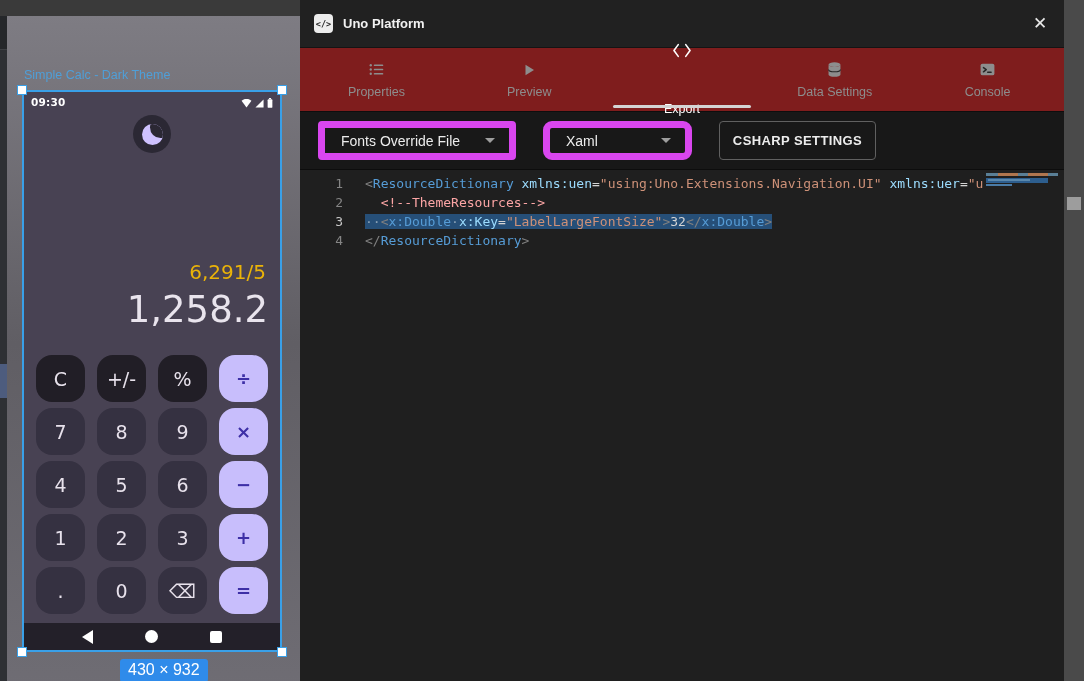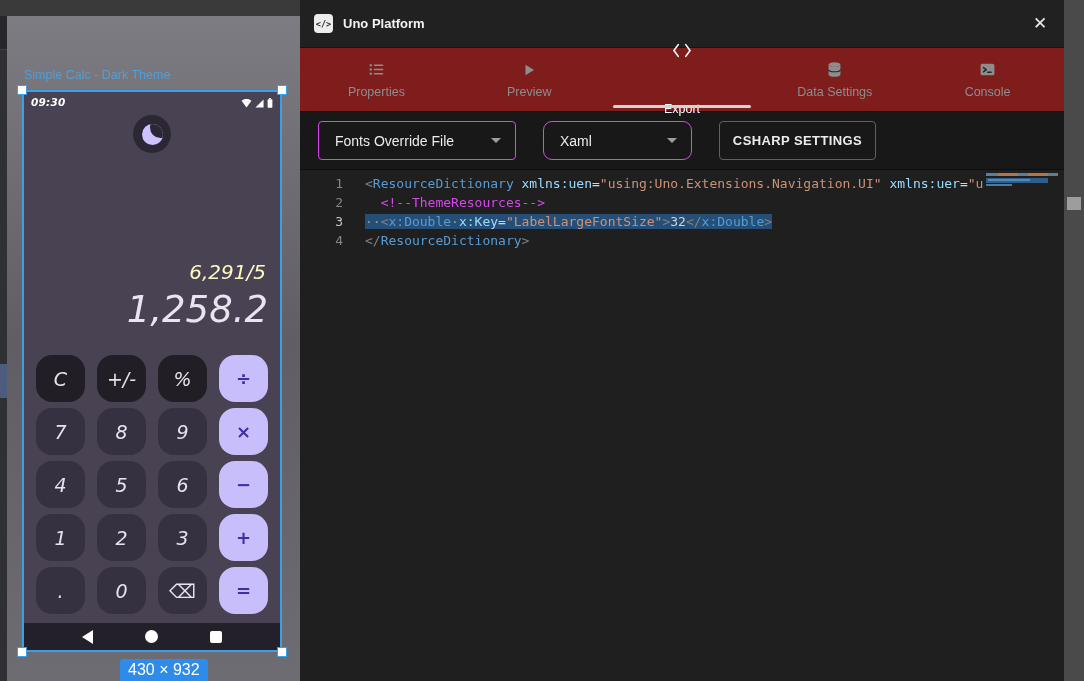--- a/index.html
+++ b/index.html
@@ -8,35 +8,35 @@
 
   
   .canvas{position:absolute;left:0;top:16px;width:300px;height:681px;
           background:linear-gradient(180deg,#7e7c83 0%,#605e64 48%,#6f6d74 100%);}
   .left-strip{position:absolute;left:0;top:0;width:7px;height:681px;background:#2e3034;}
   .left-strip-top{position:absolute;left:0;top:0;width:7px;height:33px;background:#25272a;border-bottom:1px solid #3e4044;}
   .left-thumb{position:absolute;left:0;top:348px;width:7px;height:34px;background:#4d5c7e;}
   .artboard-label{position:absolute;left:24px;top:52px;font-size:12.5px;color:#4f9fd8;cursor:default;}
 
   .phone{position:absolute;left:22px;top:74px;width:260px;height:562px;border:2px solid #39a0e8;
-         background:#484253;box-sizing:border-box;font-family:"DejaVu Sans",sans-serif;font-style:italic;}
+         background:#484253;box-sizing:border-box;font-family:"DejaVu Sans",sans-serif;}
   .handle{position:absolute;width:10px;height:10px;background:#fff;border:1px solid #39a0e8;box-sizing:border-box;z-index:5;}
   .h-tl{left:-7px;top:-7px}.h-tr{right:-7px;top:-7px}.h-bl{left:-7px;bottom:-7px}.h-br{right:-7px;bottom:-7px}
 
   .statusbar{position:absolute;left:0;top:0;right:0;height:17px;display:flex;justify-content:space-between;
              align-items:center;padding:3px 7px 0 7px;box-sizing:border-box;}
   .status-time{color:#fff;font-size:10.5px;font-weight:bold;letter-spacing:.2px;}
   .status-icons{display:flex;gap:3px;align-items:flex-end;}
 
   .moon-btn{position:absolute;left:50%;top:23px;margin-left:-19px;width:38px;height:38px;border-radius:50%;
             background:#2b2834;display:flex;align-items:center;justify-content:center;cursor:pointer;}
   .moon{width:21px;height:21px;border-radius:50%;background:#cfc2ff;position:relative;overflow:hidden;}
   .moon-bite{position:absolute;width:21px;height:21px;border-radius:50%;background:#2b2834;left:8px;top:-7px;}
 
-  .calc-expression{position:absolute;right:14px;top:168px;font-size:20px;color:#fef9c3;}
+  .calc-expression{position:absolute;right:14px;top:168px;font-size:20px;color:#eab308;}
   .calc-result{position:absolute;right:12px;top:196px;font-size:37px;color:#e9e4ed;}
 
   .keypad{position:absolute;left:12px;top:263px;width:232px;display:grid;
           grid-template-columns:repeat(4,1fr);gap:6px 12px;}
   .key{height:47px;border-radius:16px;display:flex;align-items:center;justify-content:center;
        font-size:19px;cursor:pointer;user-select:none;}
   .key.func{background:#211e26;color:#e8e2ec;}
   .key.num{background:#353141;color:#e8e2ec;}
   .key.op{background:#c8befc;color:#3d2fa6;font-weight:bold;font-size:18px;}
 
@@ -63,38 +63,38 @@
 
   .tabs{height:63px;background:#7f1d1d;border-bottom:1px solid #0e0e0e;display:flex;}
   .tab{flex:1;display:flex;flex-direction:column;align-items:center;justify-content:center;gap:6px;
        color:#8d8d8d;font-size:12.5px;position:relative;cursor:pointer;}
   .tab.active{color:#ffffff;gap:44px;}
   .tab-icon{height:18px;display:flex;align-items:center;justify-content:center;}
   .tab-underline{position:absolute;bottom:3px;left:5%;width:90%;height:3px;background:#d4d4d4;border-radius:2px;}
 
   .toolbar{height:57px;background:#181818;border-bottom:1px solid #0d0d0d;display:flex;
            align-items:center;padding-left:18px;gap:27px;}
-  .select{height:39px;border:1px solid #d946ef;border-radius:4px;display:flex;align-items:center;
+  .select{height:39px;border:7px solid #d946ef;border-radius:4px;display:flex;align-items:center;
           justify-content:space-between;padding:0 14px 0 16px;color:#ececec;font-size:14px;
           cursor:pointer;box-sizing:border-box;}
   .select.file{width:198px;}
   .select.lang{width:149px;border-radius:9px;}
   .caret{width:0;height:0;border-left:5px solid transparent;border-right:5px solid transparent;
          border-top:5px solid #9e9e9e;}
   .btn-csharp{height:39px;width:157px;border:1px solid #606060;border-radius:4px;color:#ececec;
               font-size:13px;font-weight:bold;letter-spacing:.4px;display:flex;align-items:center;
               justify-content:center;cursor:pointer;box-sizing:border-box;}
 
   .editor{position:relative;height:510px;background:#1f1f1f;font-family:"DejaVu Sans Mono",monospace;
           font-size:13px;line-height:19px;padding-top:4px;overflow:hidden;display:flex;box-sizing:border-box;}
   .gutter{width:65px;flex:none;text-align:right;color:#858585;padding-right:22px;box-sizing:border-box;}
   .ln-num.active{color:#c8c8c8;}
   .code{flex:1;white-space:pre;color:#d4d4d4;overflow:hidden;}
   .tk-b{color:#808080}.tk-t{color:#569cd6}.tk-a{color:#9cdcfe}.tk-o{color:#d4d4d4}
-  .tk-s{color:#ce9178}.tk-c{color:#d946ef}.tk-v{color:#d4d4d4}.tk-w{color:#89a0b5}.tk-p{color:#d4d4d4}
+  .tk-s{color:#ce9178}.tk-c{color:#fca5a5}.tk-v{color:#d4d4d4}.tk-w{color:#89a0b5}.tk-p{color:#d4d4d4}
   .sel{background:#264f78;border-left:3px solid #6e9bc6;margin-left:-3px;}
 
   .minimap{position:absolute;right:4px;top:0;width:76px;height:100%;background:#1f1f1f;cursor:pointer;}
   .mm1{margin:3px 0 0 2px;height:3px;width:72px;
        background:linear-gradient(90deg,#5a7f96 0 16%,#b0764f 16% 44%,#5a7f96 44% 58%,#b0764f 58% 86%,#5a7f96 86% 100%);}
   .mm2{margin:2px 0 0 2px;height:5px;width:62px;background:#2d5e8e;position:relative;}
   .mm2::after{content:"";position:absolute;left:2px;top:1px;width:42px;height:2px;background:#5a88ad;}
   .mm3{margin:1px 0 0 2px;height:2px;width:26px;background:#4a7ba6;}
 
   

